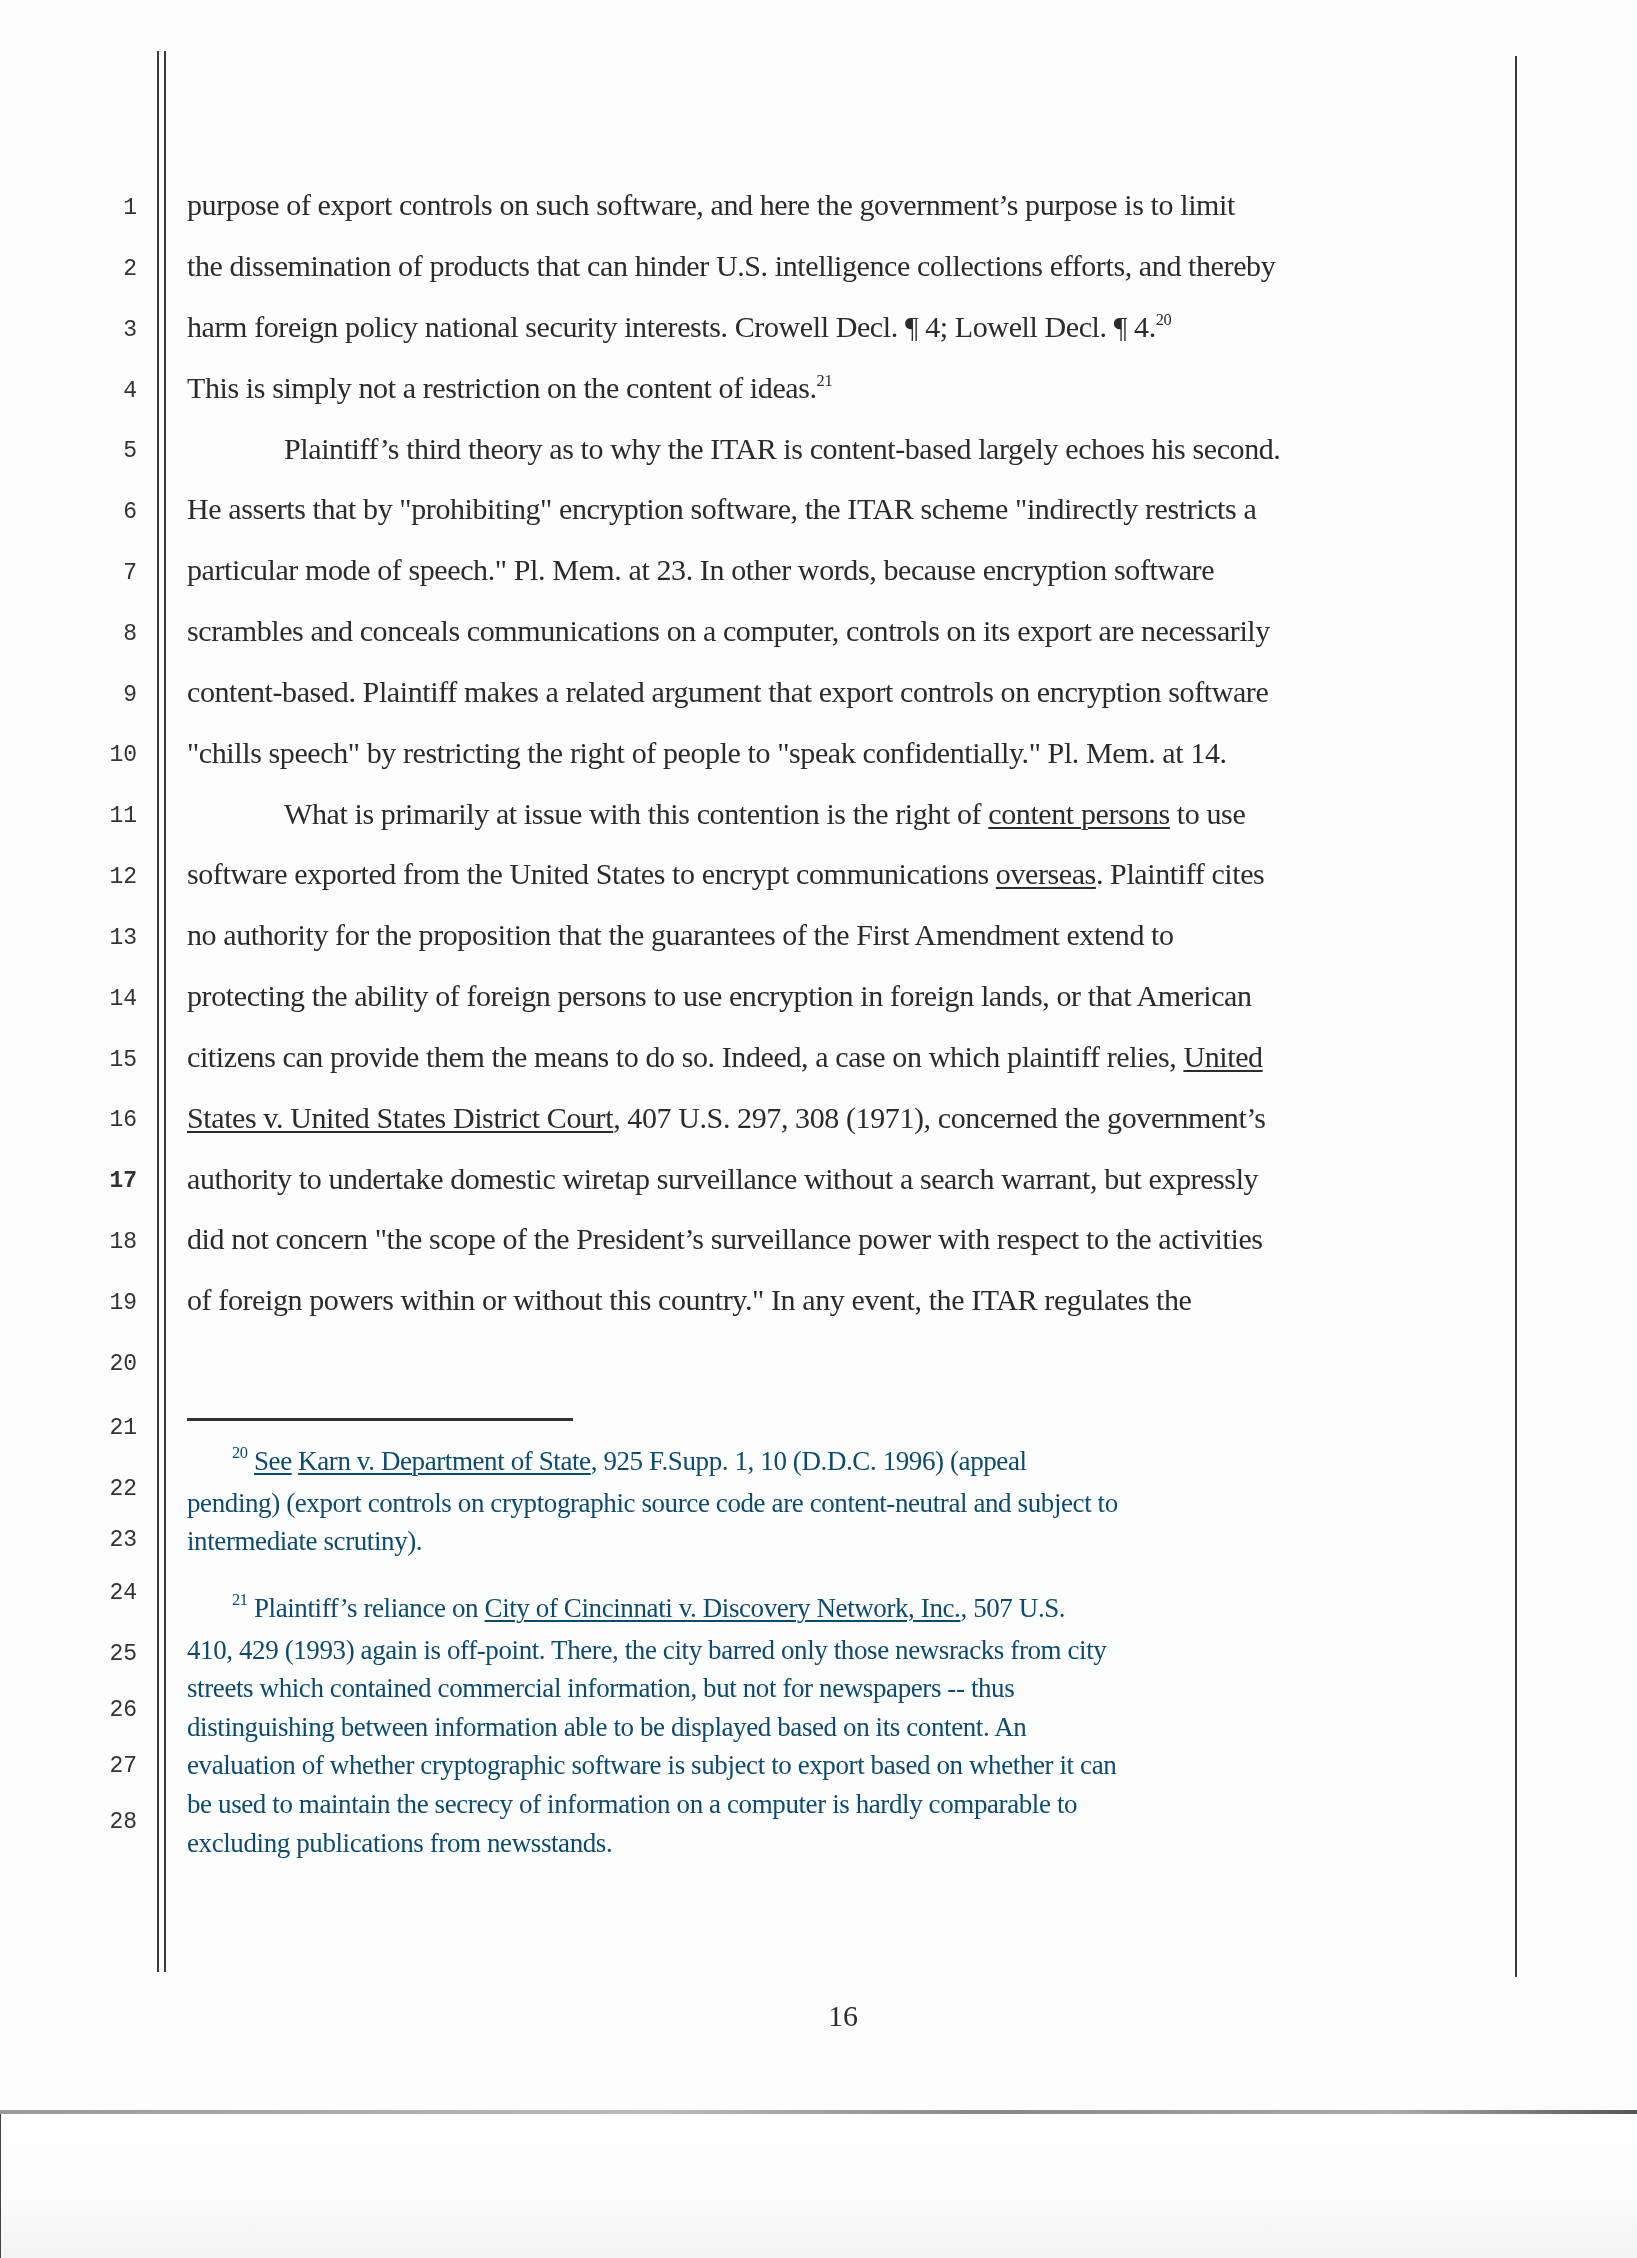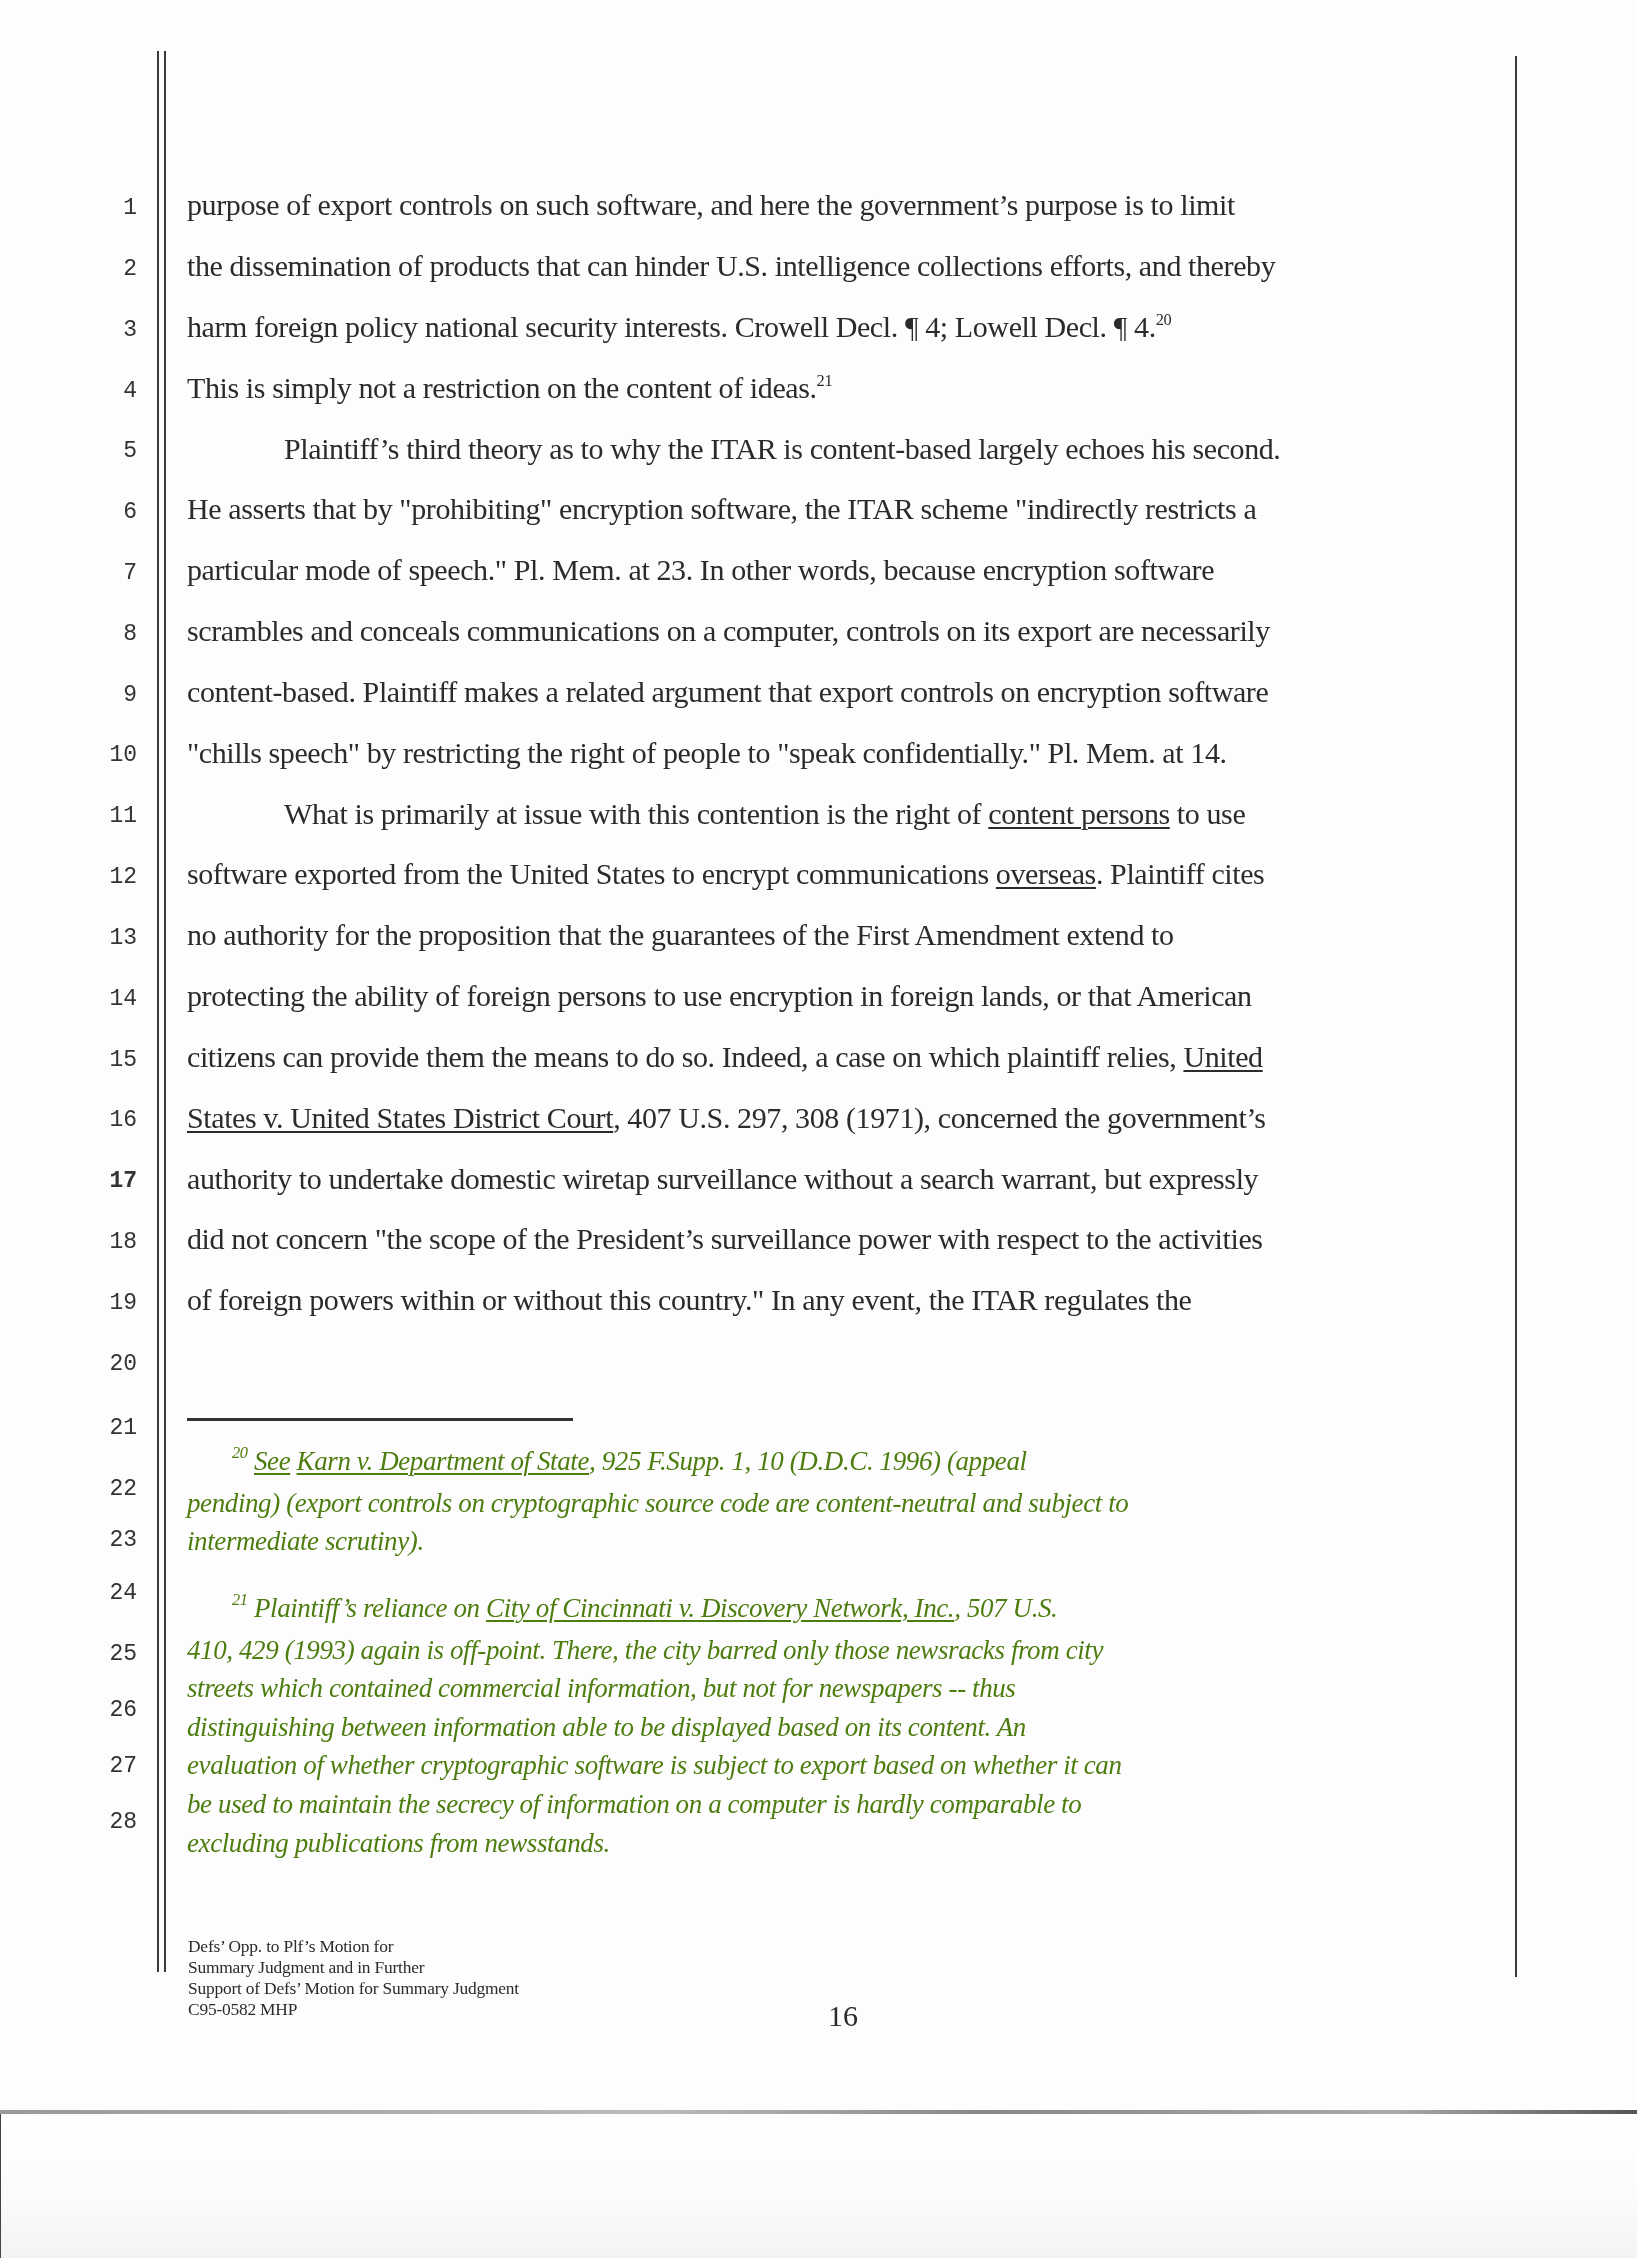--- a/index.html
+++ b/index.html
@@ -18,21 +18,21 @@
   .scan-below { position: absolute; left: 0; top: 2114px; width: 1638px; height: 145px;
     background: linear-gradient(to bottom, #ffffff 0%, #fbfbfb 60%, #f3f3f3 100%);
     border-left: 1.9px solid #444; }
   .linenos { position: absolute; left: 77px; top: 0; width: 60px; }
   .lineno { position: absolute; right: 0; font-family: "Liberation Mono", "DejaVu Sans Mono", monospace;
     font-size: 23px; color: #333; text-align: right; width: 60px; }
   .body-line { position: absolute; left: 187px; font-size: 30px; line-height: 35px; white-space: nowrap;
     letter-spacing: -0.4px; color: #2b2b2b; }
   .indent { left: 284px; }
   .fn-line { position: absolute; left: 187px; font-size: 27px; line-height: 31px; white-space: nowrap;
-    letter-spacing: -0.4px; color: #4d7c0f; font-style: italic; }
+    letter-spacing: -0.4px; color: #0c4a6e; }
   .fn-indent { left: 232px; }
   sup { font-size: 16.4px; vertical-align: 11.6px; line-height: 0; }
   u { text-decoration: underline; text-decoration-thickness: 1.9px; text-underline-offset: 2.9px; }
   .fn-sep { position: absolute; left: 187px; top: 1418px; width: 386px; height: 2.9px; background: #333; }
   .footer-caption { position: absolute; left: 188px; top: 1936px; font-size: 17.4px; line-height: 21px;
     color: #2b2b2b; letter-spacing: -0.2px; }
   .page-number { position: absolute; left: 828px; top: 1999px; font-size: 30px; color: #2b2b2b; }
 </style>
 </head>
 <body>
@@ -102,23 +102,17 @@
       <div class="fn-line" style="top: 1526px;"><span>intermediate scrutiny).</span></div>
       <div class="fn-line fn-indent" style="top: 1593px;"><sup>21</sup>  <span>Plaintiff’s reliance on </span><u>City of Cincinnati v. Discovery Network, Inc.</u><span>, 507 U.S.</span></div>
       <div class="fn-line" style="top: 1635px;"><span>410, 429 (1993) again is off-point.  There, the city barred only those newsracks from city</span></div>
       <div class="fn-line" style="top: 1673px;"><span>streets which contained commercial information, but not for newspapers -- thus</span></div>
       <div class="fn-line" style="top: 1712px;"><span>distinguishing between information able to be displayed based on its content.  An</span></div>
       <div class="fn-line" style="top: 1750px;"><span>evaluation of whether cryptographic software is subject to export based on whether it can</span></div>
       <div class="fn-line" style="top: 1789px;"><span>be used to maintain the secrecy of information on a computer is hardly comparable to</span></div>
       <div class="fn-line" style="top: 1828px;"><span>excluding publications from newsstands.</span></div>
     </div>
 
-  <div class="footer-caption">
-    <div>Defs’ Opp. to Plf’s Motion for</div>
-    <div>Summary Judgment and in Further</div>
-    <div>Support of Defs’ Motion for Summary Judgment</div>
-    <div>C95-0582 MHP</div>
-  </div>
   <div class="page-number">16</div>
 </div>
 <div class="scan-edge"></div>
 <div class="scan-below"></div>
 
 
 </body></html>

